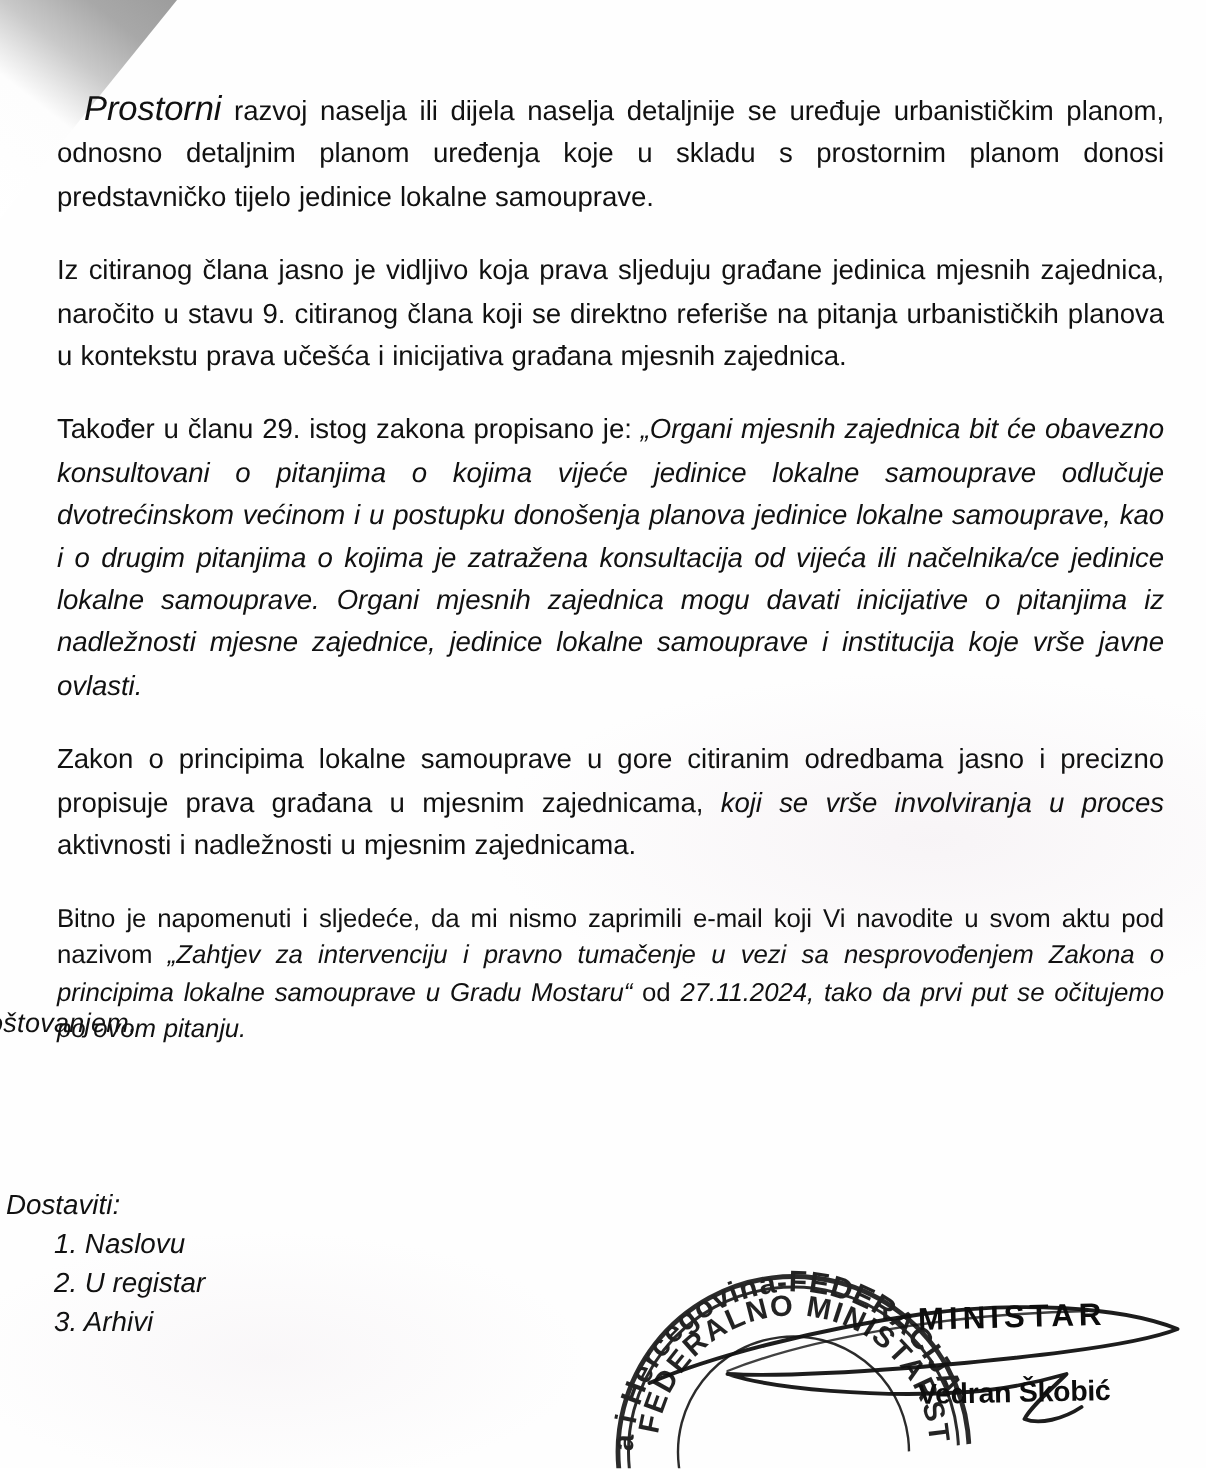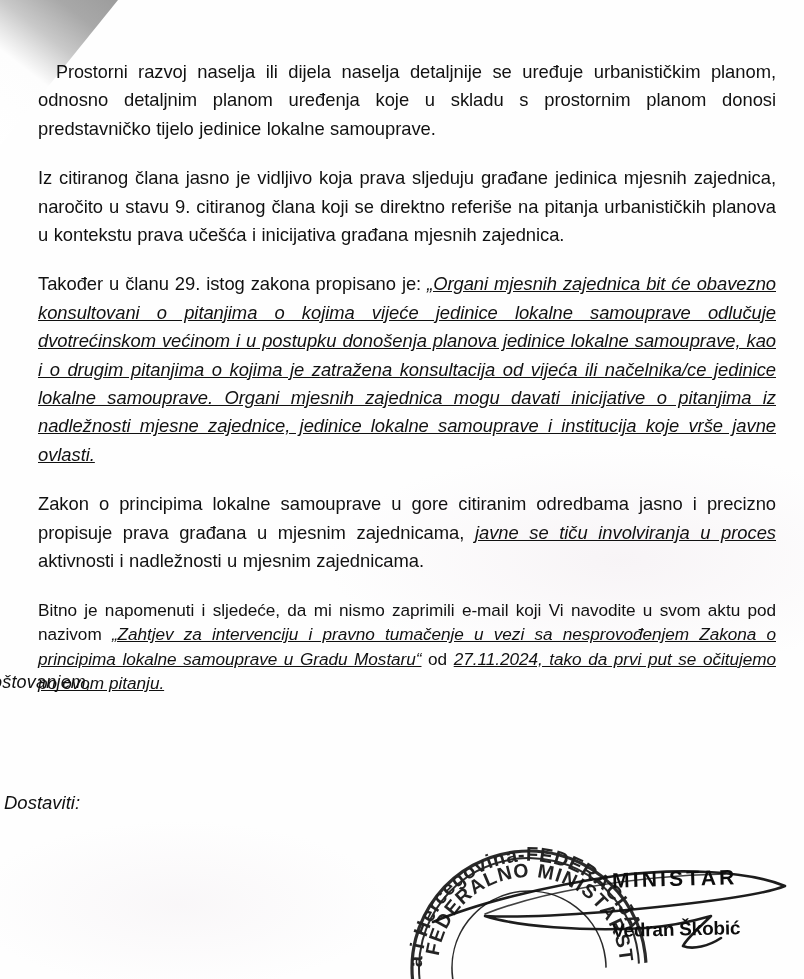--- a/index.html
+++ b/index.html
@@ -57,25 +57,25 @@
     font-size: 18.4px;
     line-height: 28.4px;
     text-align: justify;
     letter-spacing: -0.05px;
     word-spacing: 0.4px;
   }
   p.para.indent {
     text-indent: 18px;
   }
   .lead-ital {
-    font-size: 18px;
+    font-style: italic;
+    font-size: 23px;
   }
   .ital {
     font-style: italic;
-    text-decoration: underline;
   }
 
   
   p.para.tight {
     font-size: 17.2px;
     line-height: 24.6px;
     margin-top: 22px;
   }
 
   .closing {
@@ -156,30 +156,35 @@
   <div class="scan-tint"></div>
 
   <div class="body-text">
 
     <p class="para indent"><span class="lead-ital">Prostorni</span><span> razvoj naselja ili dijela naselja detaljnije se uređuje urbanističkim planom, odnosno detaljnim planom uređenja koje u skladu s prostornim planom donosi predstavničko tijelo jedinice lokalne samouprave.</span></p>
 
     <p class="para">Iz citiranog člana jasno je vidljivo koja prava sljeduju građane jedinica mjesnih zajednica, naročito u stavu 9. citiranog člana koji se direktno referiše na pitanja urbanističkih planova u kontekstu   prava učešća i inicijativa građana mjesnih zajednica.</p>
 
     <p class="para"><span>Također u članu 29. istog zakona propisano je: </span><span class="ital">„Organi mjesnih zajednica bit će obavezno konsultovani o pitanjima o kojima vijeće jedinice lokalne samouprave odlučuje dvotrećinskom većinom i u postupku donošenja planova jedinice lokalne samouprave, kao i o drugim pitanjima o kojima je zatražena konsultacija od vijeća ili načelnika/ce jedinice lokalne samouprave.  Organi mjesnih zajednica mogu davati inicijative o pitanjima iz nadležnosti mjesne zajednice, jedinice lokalne samouprave i institucija koje vrše javne ovlasti.</span></p>
 
-    <p class="para"><span>Zakon o principima lokalne samouprave u gore citiranim odredbama jasno i precizno propisuje prava građana u mjesnim zajednicama, </span><span class="ital">javne se tiču involviranja u proces</span><span> aktivnosti i nadležnosti u mjesnim zajednicama.</span></p>
+    <p class="para"><span>Zakon o principima lokalne samouprave u gore citiranim odredbama jasno i precizno propisuje prava građana u mjesnim zajednicama, </span><span class="ital">koji se vrše involviranja u proces</span><span> aktivnosti i nadležnosti u mjesnim zajednicama.</span></p>
 
     <p class="para tight"><span>Bitno je napomenuti i sljedeće, da mi nismo zaprimili e-mail koji Vi navodite u svom aktu pod nazivom </span><span class="ital">„Zahtjev za intervenciju i pravno tumačenje u vezi sa nesprovođenjem Zakona o principima lokalne samouprave u Gradu Mostaru“</span><span> od </span><span class="ital">27.11.2024, tako da prvi put se očitujemo po ovom pitanju.</span></p>
 
   </div>
 
   <div class="closing">oštovanjem,</div>
 
   <div class="dostaviti">
     <div>Dostaviti:</div>
+    <ol>
+      <li>1. Naslovu</li>
+      <li>2. U registar</li>
+      <li>3. Arhivi</li>
+    </ol>
   </div>
 
   <div class="stamp-wrap">
     <svg width="250" height="250" viewBox="0 0 250 250" xmlns="http://www.w3.org/2000/svg">
       <defs>
         <path id="arcOuter" d="M 18,132 A 107,107 0 0 1 232,132" fill="none"></path>
         <path id="arcInner" d="M 34,132 A 91,91 0 0 1 216,132" fill="none"></path>
         <clipPath id="stampClip">
             <rect x="0" y="0" width="250" height="141"></rect>
           </clipPath>

